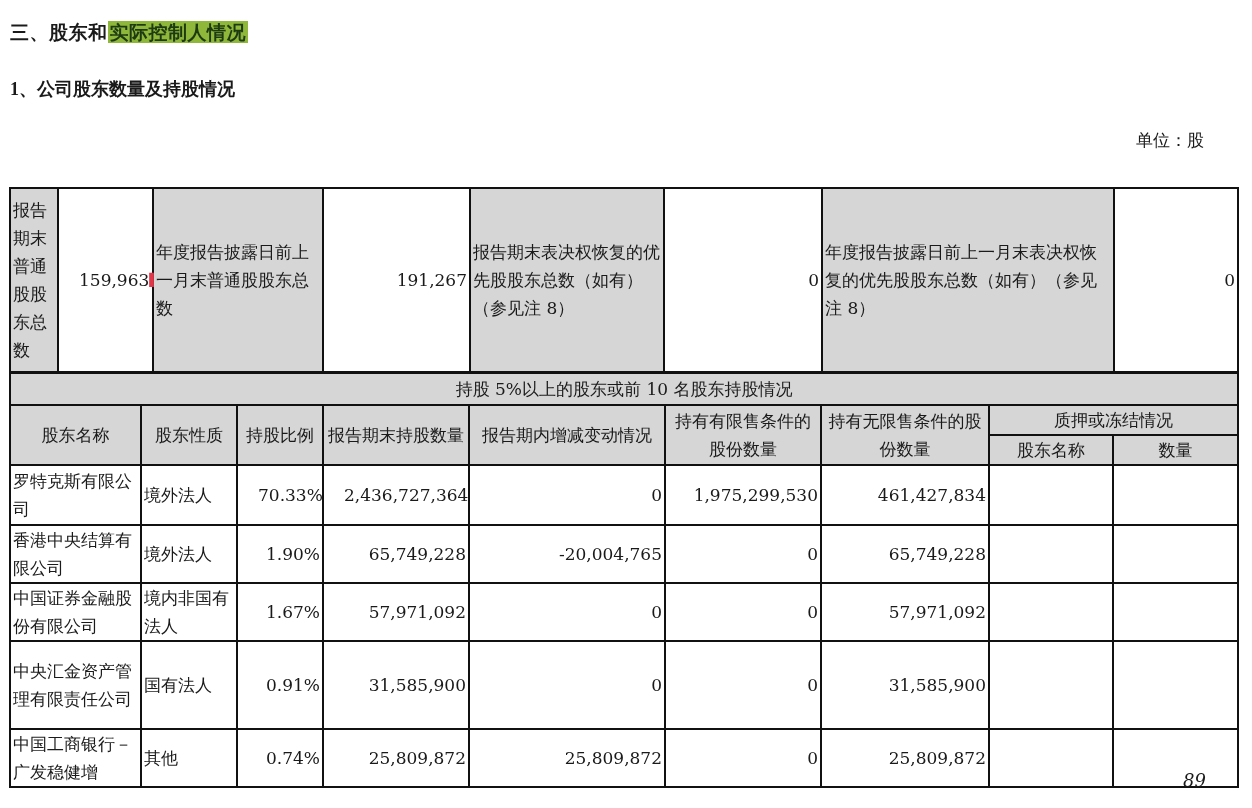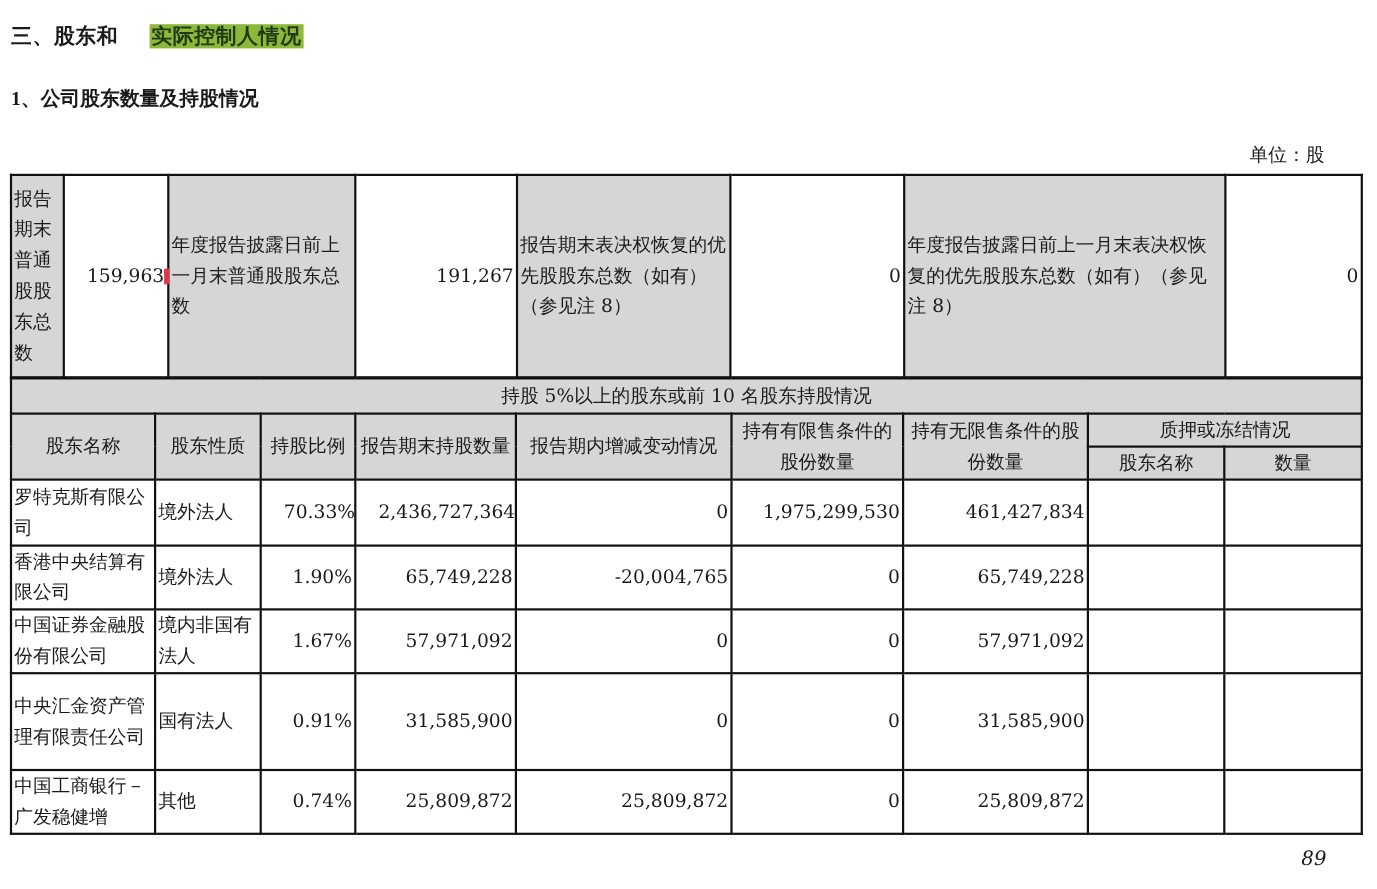--- a/index.html
+++ b/index.html
@@ -6,33 +6,33 @@
   body {
     width: 1252px; height: 808px; position: relative; overflow: hidden;
     font-family: "DejaVu Serif", "Liberation Serif", serif;
     color: #1a1a1a;
   }
   .h1 {
     position: absolute; left: 10px; top: 20px;
     font-family: "DejaVu Sans", "Liberation Sans", sans-serif;
     font-weight: bold; font-size: 19px; letter-spacing: 0.5px;
   }
-  .h1 .hl { background: #8fb83a; color: #1e3a12; padding: 0 2px; margin-left: 28px; }
+  .h1 .hl { background: #8fb83a; color: #1e3a12; padding: 0 2px; }
   .h2 {
     position: absolute; left: 10px; top: 77px;
     font-family: Liberation Serif, serif;
     font-weight: bold; font-size: 18px;
   }
   .unit {
     position: absolute; right: 48px; top: 129px;
     font-size: 17px;
   }
   table {
     position: absolute; left: 9px; border-collapse: collapse;
-    font-size: 17px; table-layout: fixed;
+    font-size: 17px; table-layout: fixed; margin-top: 29px;
   }
   td { border: 2px solid #111; padding: 0 2px; line-height: 28px; vertical-align: middle; }
   .gray { background: #d6d6d6; }
   .r { text-align: right; padding-left: 20px; }
   .c { text-align: center; }
   .l { text-align: left; }
   .mark { color: #e0364a; font-size: 12px; vertical-align: top; }
   #t1 { top: 158px; width: 1228px; }
   #t1 td { height: 182px; }
   #t2 { top: 343px; width: 1228px; }

